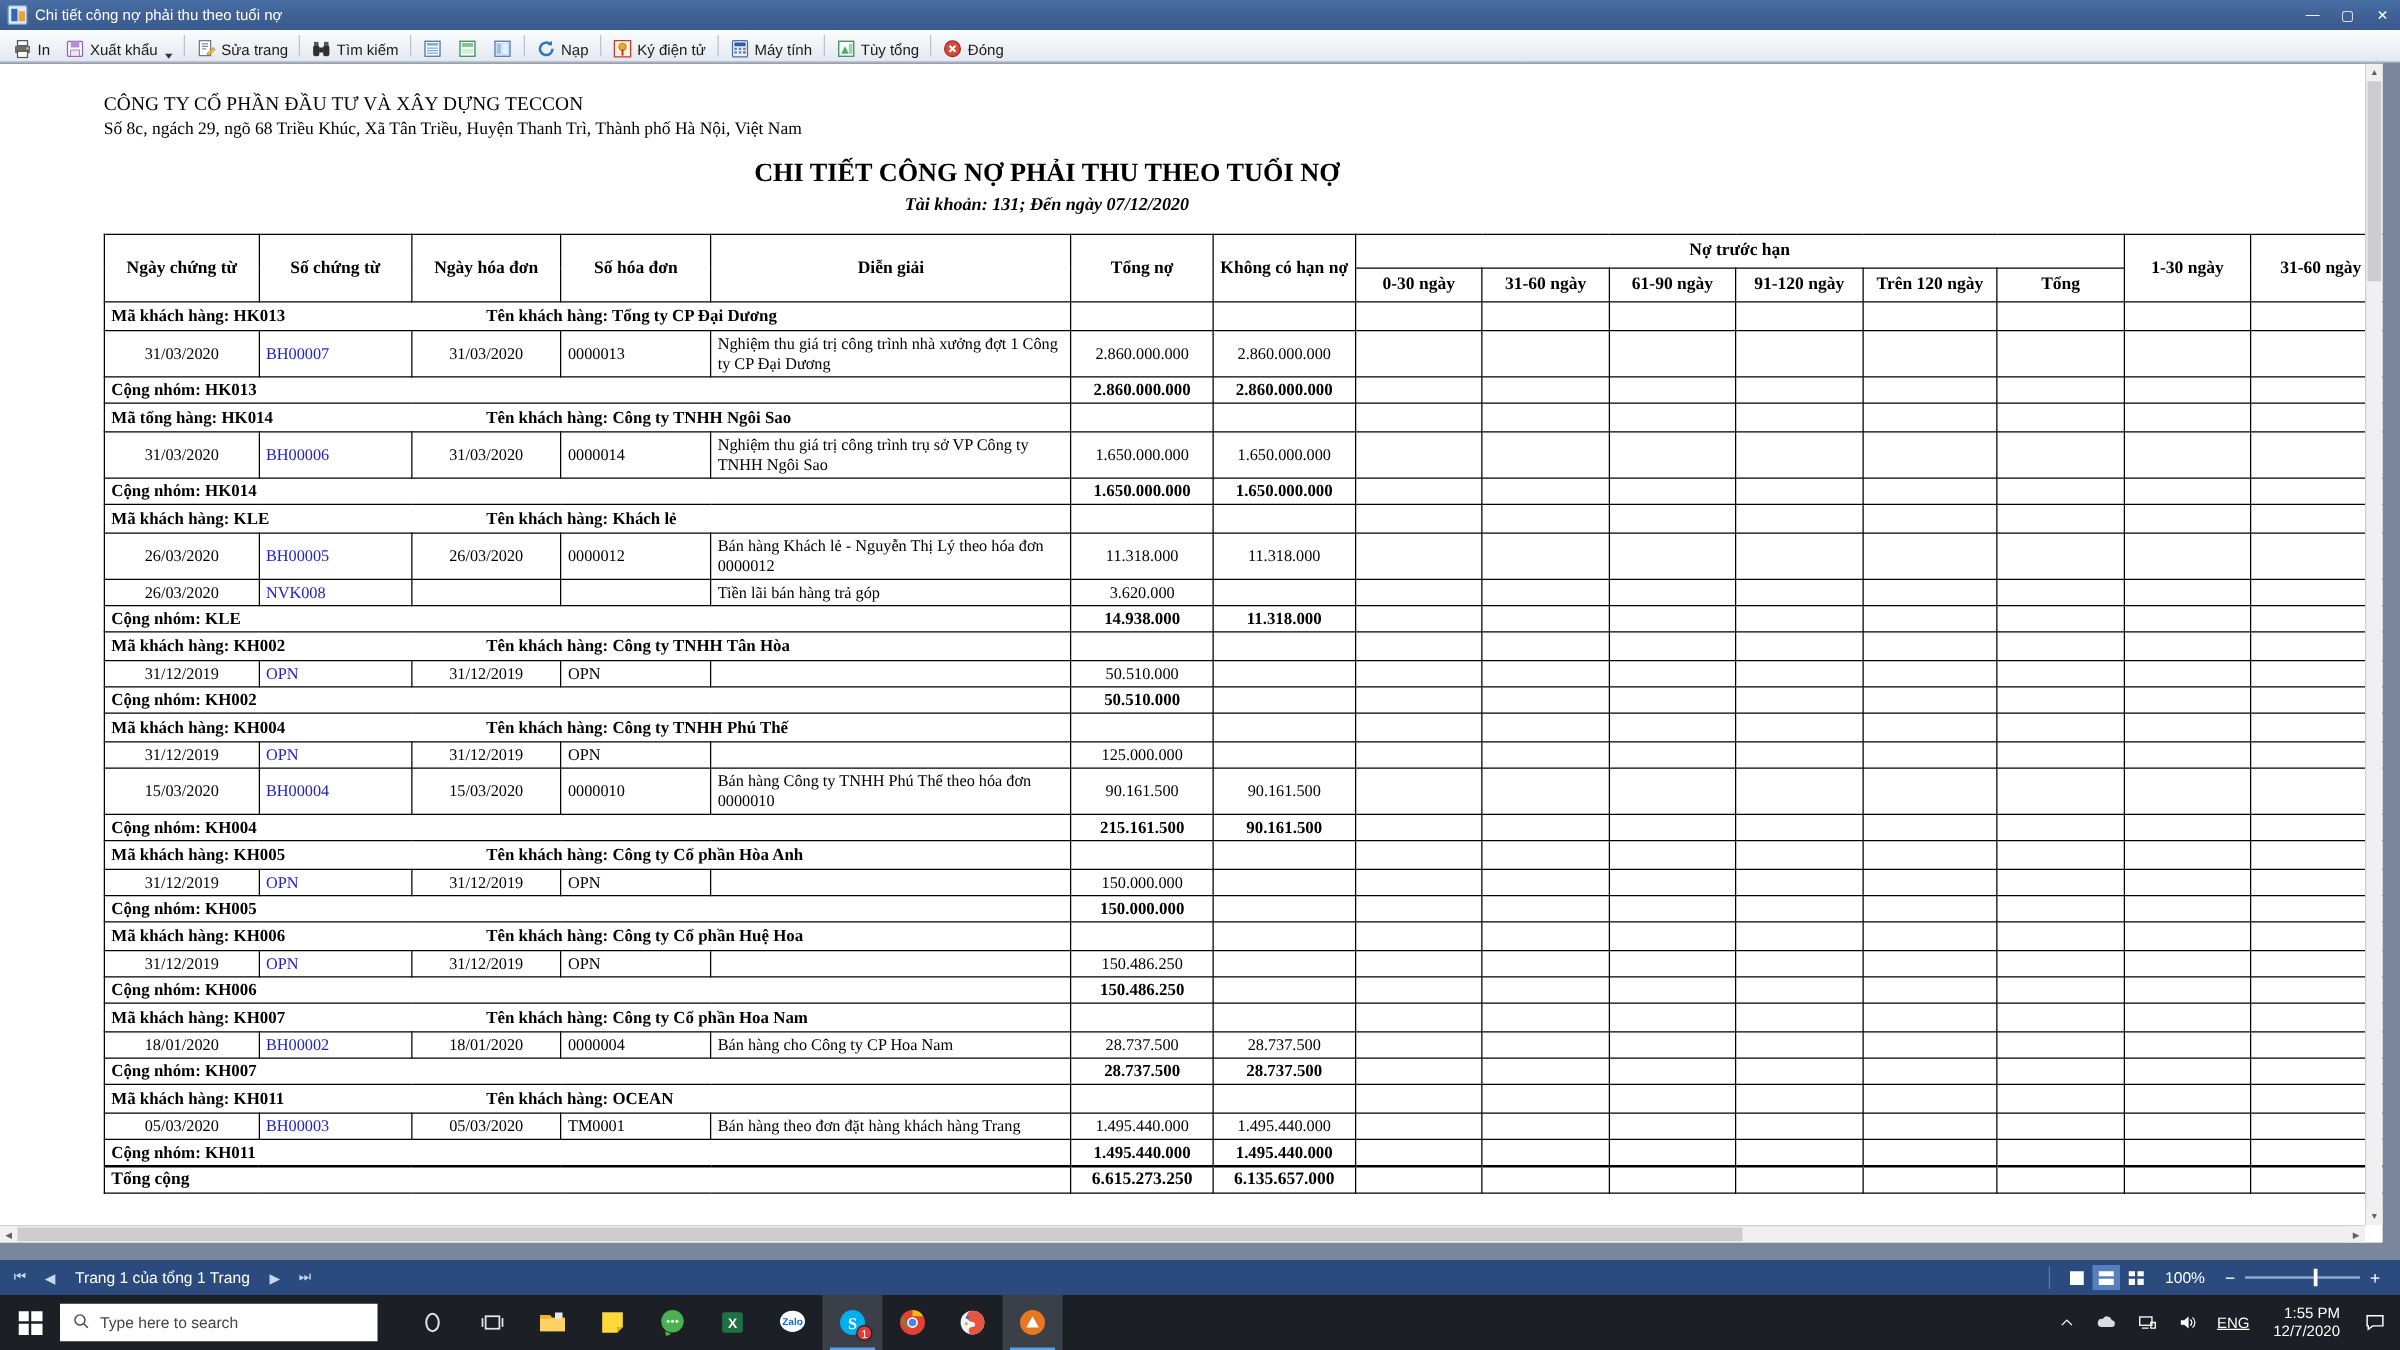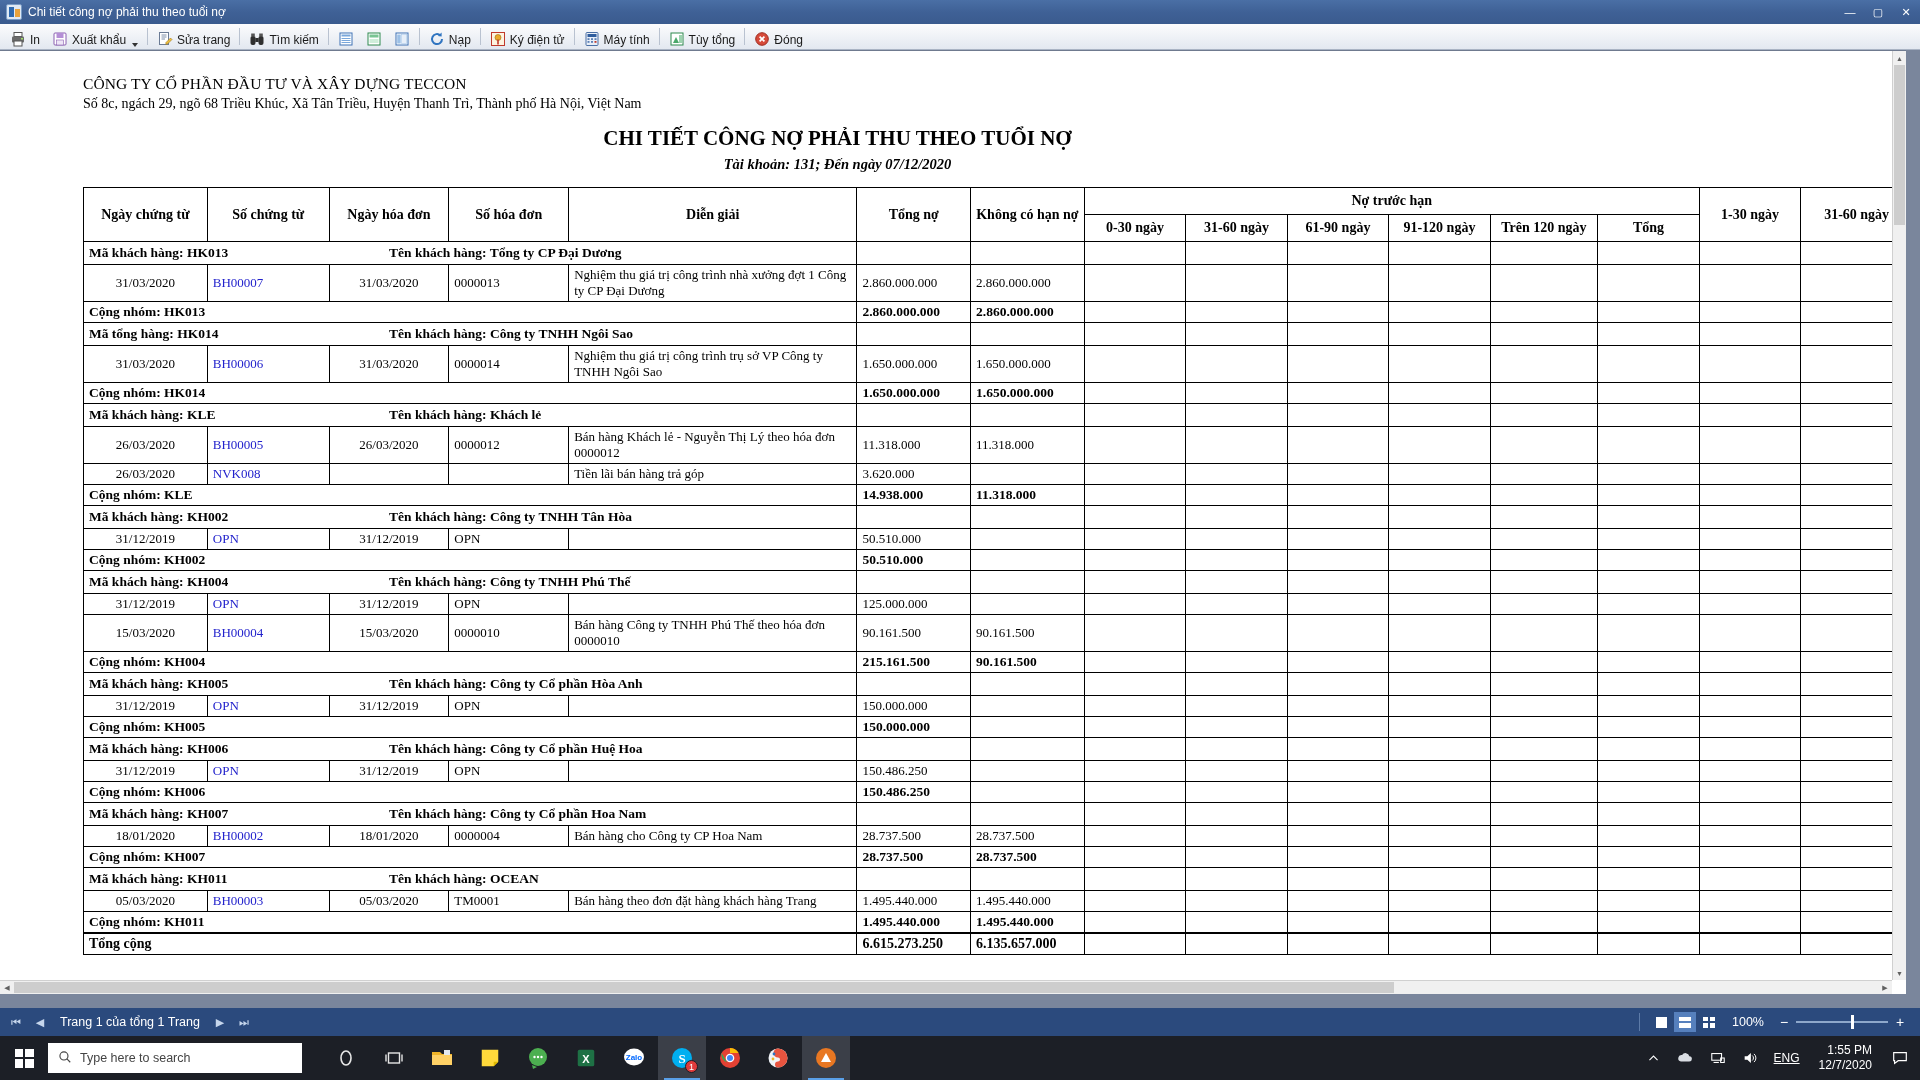--- a/index.html
+++ b/index.html
@@ -160,21 +160,21 @@
     padding: 2px 5px;
     vertical-align: middle;
     overflow: hidden;
   }
   table.rpt th {
     font-weight: bold;
     text-align: center;
     font-size: 14px;
     padding: 5px 3px;
   }
-  td.num { text-align: left; white-space: nowrap; margin-top: 21px; }
+  td.num { text-align: center; white-space: nowrap; margin-top: 21px; }
   td.ctr { text-align: center; white-space: nowrap; }
   td.doc { color: #2222cc; }
   tr.grp td {
     font-weight: bold;
     font-size: 13.5px;
     padding-top: 3px; padding-bottom: 3px;
   }
   tr.sum td {
     font-weight: bold;
     font-size: 13.5px;

